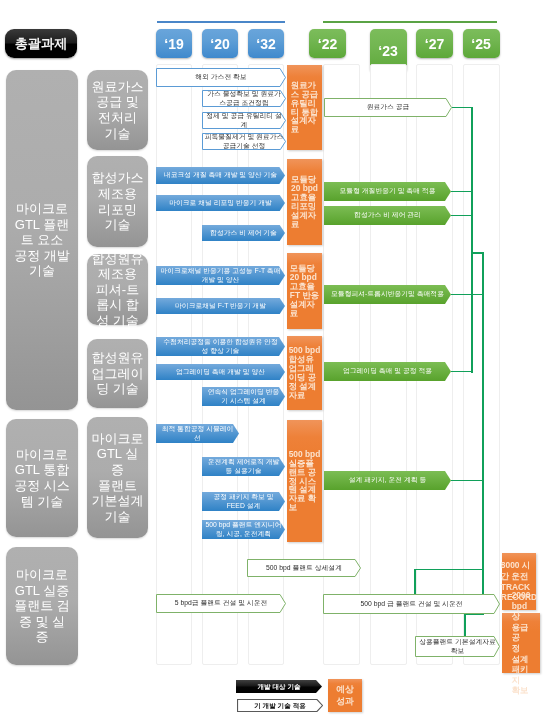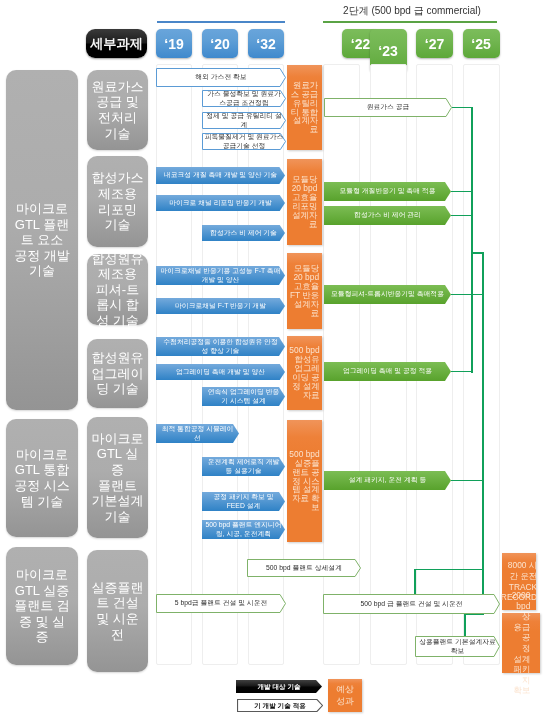--- a/index.html
+++ b/index.html
@@ -37,38 +37,37 @@
 
   
   .arrow{display:flex;align-items:center;justify-content:center;text-align:center;
          line-height:1.18;position:absolute;box-sizing:border-box;}
   .arrow .txt{position:relative;z-index:2;padding:0 1px;white-space:pre;}
   .arrow svg{position:absolute;left:0;top:0;width:100%;height:100%;z-index:1;}
 
   
   .orange{background:linear-gradient(180deg,#f0945a 0%,#ee8139 14%,#ed7d31 30%,#ed7d31 100%);
      color:#fbe2cd;
-     text-align:right;display:flex;align-items:center;justify-content:center;
-     font-size:8.4px;line-height:1.07;box-shadow:1px 1px 2px rgba(0,0,0,.2);white-space:pre-line;}
+     text-align:left;display:flex;align-items:center;justify-content:center;
+     font-size:8.4px;line-height:1.07;box-shadow:1px 1px 2px rgba(0,0,0,.2);white-space:pre-line;font-weight:bold;}
 
   
   .conn{background:#10a05a;}
 </style>
 </head>
 <body>
 
 <div id="root">
     <div class="abs phase-rule" style="left: 157px; top: 20.5px; width: 128px; background: rgb(74, 134, 200);"></div>
-    <div class="abs phase-label" style="left: 323px; top: 4px; width: 178px;">2단계 (500 bpd 급 commercial)</div>
     <div class="abs phase-rule" style="left: 323px; top: 20.5px; width: 174px; background: rgb(90, 163, 69);"></div>
-    <div class="abs chip-black" style="left: 86px; top: 29px; width: 61px; height: 29px;">세부과제</div>
+    <div class="abs chip-black" style="left: 5px; top: 29px; width: 72px; height: 29px;">총괄과제</div>
     <div class="abs year blue" style="left: 156px; top: 29px; width: 36px; height: 29px;">‘19</div>
     <div class="abs year blue" style="left: 202px; top: 29px; width: 36px; height: 29px;">‘20</div>
     <div class="abs year blue" style="left: 248px; top: 29px; width: 36px; height: 29px;">‘32</div>
-    <div class="abs year green" style="left: 342px; top: 29px; width: 37px; height: 29px;">‘22</div>
+    <div class="abs year green" style="left: 309px; top: 29px; width: 37px; height: 29px;">‘22</div>
     <div class="abs year green" style="left: 369.5px; top: 29px; width: 37px; height: 44px;">‘23</div>
     <div class="abs year green" style="left: 416px; top: 29px; width: 37px; height: 29px;">‘27</div>
     <div class="abs year green" style="left: 462.5px; top: 29px; width: 37px; height: 29px;">‘25</div>
     <div class="abs gridcol" style="left: 156px; top: 64px; width: 36px; height: 601px;"></div>
     <div class="abs gridcol" style="left: 202px; top: 64px; width: 36px; height: 601px;"></div>
     <div class="abs gridcol" style="left: 248px; top: 64px; width: 36px; height: 601px;"></div>
     <div class="abs gridcol" style="left: 323px; top: 64px; width: 37px; height: 601px;"></div>
     <div class="abs gridcol" style="left: 369.5px; top: 64px; width: 37px; height: 601px;"></div>
     <div class="abs gridcol" style="left: 416px; top: 64px; width: 37px; height: 601px;"></div>
     <div class="abs gridcol" style="left: 462.5px; top: 64px; width: 37px; height: 601px;"></div>
@@ -100,24 +99,20 @@
 롭시 합
 성 기술</div>
     <div class="abs graybox sub" style="left: 87px; top: 339px; width: 61px; height: 69px; padding: 0px 4px;">합성원유
 업그레이
 딩 기술</div>
     <div class="abs graybox sub" style="left: 87px; top: 417px; width: 61px; height: 121px; padding: 0px 4px;">마이크로
 GTL 실증
 플랜트
 기본설계
 기술</div>
-    <div class="abs graybox sub" style="left: 87px; top: 550px; width: 61px; height: 122px; padding: 0px 4px;">실증플랜
-트 건설
-및 시운
-전</div>
     <div class="arrow" style="left: 156px; top: 68px; width: 130px; height: 19px; font-size: 6.8px; color: rgb(43, 43, 43);">
       <svg viewBox="0 0 130 19" preserveAspectRatio="none">
         <defs></defs>
         <path d="M0.5,0.5 L124,0.5 L129.5,9.5 L124,18.5 L0.5,18.5 Z" fill="#ffffff" stroke="#5b9bd5" stroke-width="1"></path>
       </svg>
       <span class="txt">해외 가스전 확보</span>
     </div>
     <div class="arrow" style="left: 202px; top: 90px; width: 84px; height: 17px; font-size: 6.8px; color: rgb(43, 43, 43);">
       <svg viewBox="0 0 84 17" preserveAspectRatio="none">
         <defs></defs>

